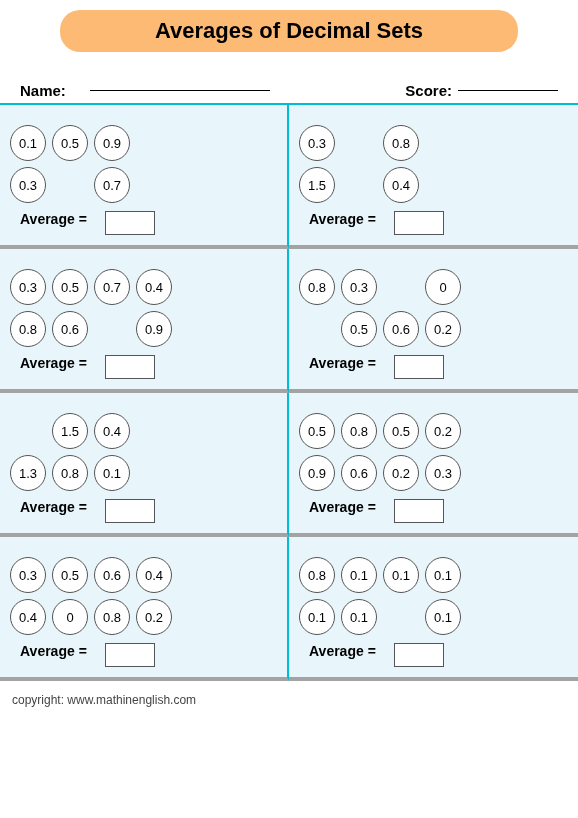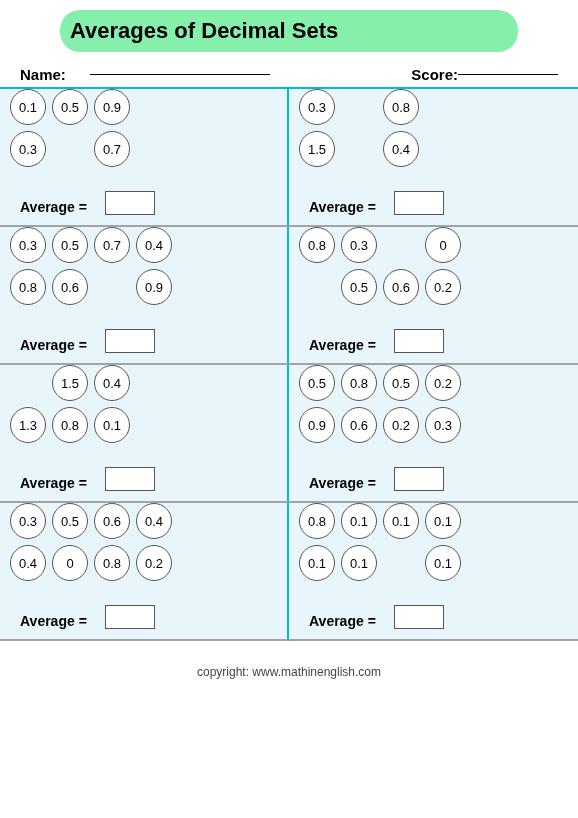--- a/index.html
+++ b/index.html
@@ -13,23 +13,24 @@
     }
 
     .page {
       width: 578px;
       min-height: 818px;
       padding: 0;
       position: relative;
     }
 
     .title-bar {
-      background: #86efac;
+      background: #fdba74;
       border-radius: 20px;
-      margin: 10px 60px 8px 60px;
+      margin: 10px 60px 24px 60px;
+      text-align: center;
       padding: 8px 10px;
     }
 
     .title-text {
       font-size: 22px;
       font-weight: bold;
       color: #000;
     }
 
     .name-score-row {
@@ -48,20 +49,21 @@
 
     .name-line {
       border-bottom: 1.5px solid #000;
       width: 180px;
       display: inline-block;
     }
 
     .score-field {
       display: flex;
       align-items: center;
+      gap: 6px;
     }
 
     .score-line {
       border-bottom: 1.5px solid #000;
       width: 100px;
       display: inline-block;
     }
 
     .instructions {
       text-align: center;
@@ -71,23 +73,23 @@
     }
 
     .grid-container {
       display: grid;
       grid-template-columns: 1fr 1fr;
       border-top: 2px solid #00bcd4;
     }
 
     .cell {
       background: #e8f6fb;
-      border-bottom: 2px solid #a3a3a3;
+      border-bottom: 4px solid #a3a3a3;
       border-right: 2px solid #00bcd4;
-      padding: 0 10px 10px 10px;
+      padding: 20px 10px 10px 10px;
       min-height: 130px;
     }
 
     .cell:nth-child(even) {
       border-right: none;
     }
 
     .numbers-row {
       display: flex;
       flex-wrap: nowrap;
@@ -105,43 +107,42 @@
       align-items: center;
       justify-content: center;
       background: #fff;
       font-size: 13px;
       font-weight: normal;
       flex-shrink: 0;
     }
 
     .average-row {
       display: flex;
-      align-items: flex-end;
+      align-items: flex-start;
       gap: 18px;
-      margin-top: 24px;
+      margin-top: 8px;
       padding-left: 10px;
     }
 
     .average-label {
       font-size: 14px;
       font-weight: bold;
     }
 
     .answer-box {
       border: 1.5px solid #555;
       width: 50px;
       height: 24px;
       background: #fff;
       display: inline-block;
     }
 
     .footer {
-      text-align: center;
       font-size: 12px;
-      padding: 24px;
+      padding: 12px;
       color: #444;
     }
   </style>
 </head>
 <body>
 
 <div class="page">
 
   <div class="title-bar">
     <span class="title-text">Averages of Decimal Sets</span>

